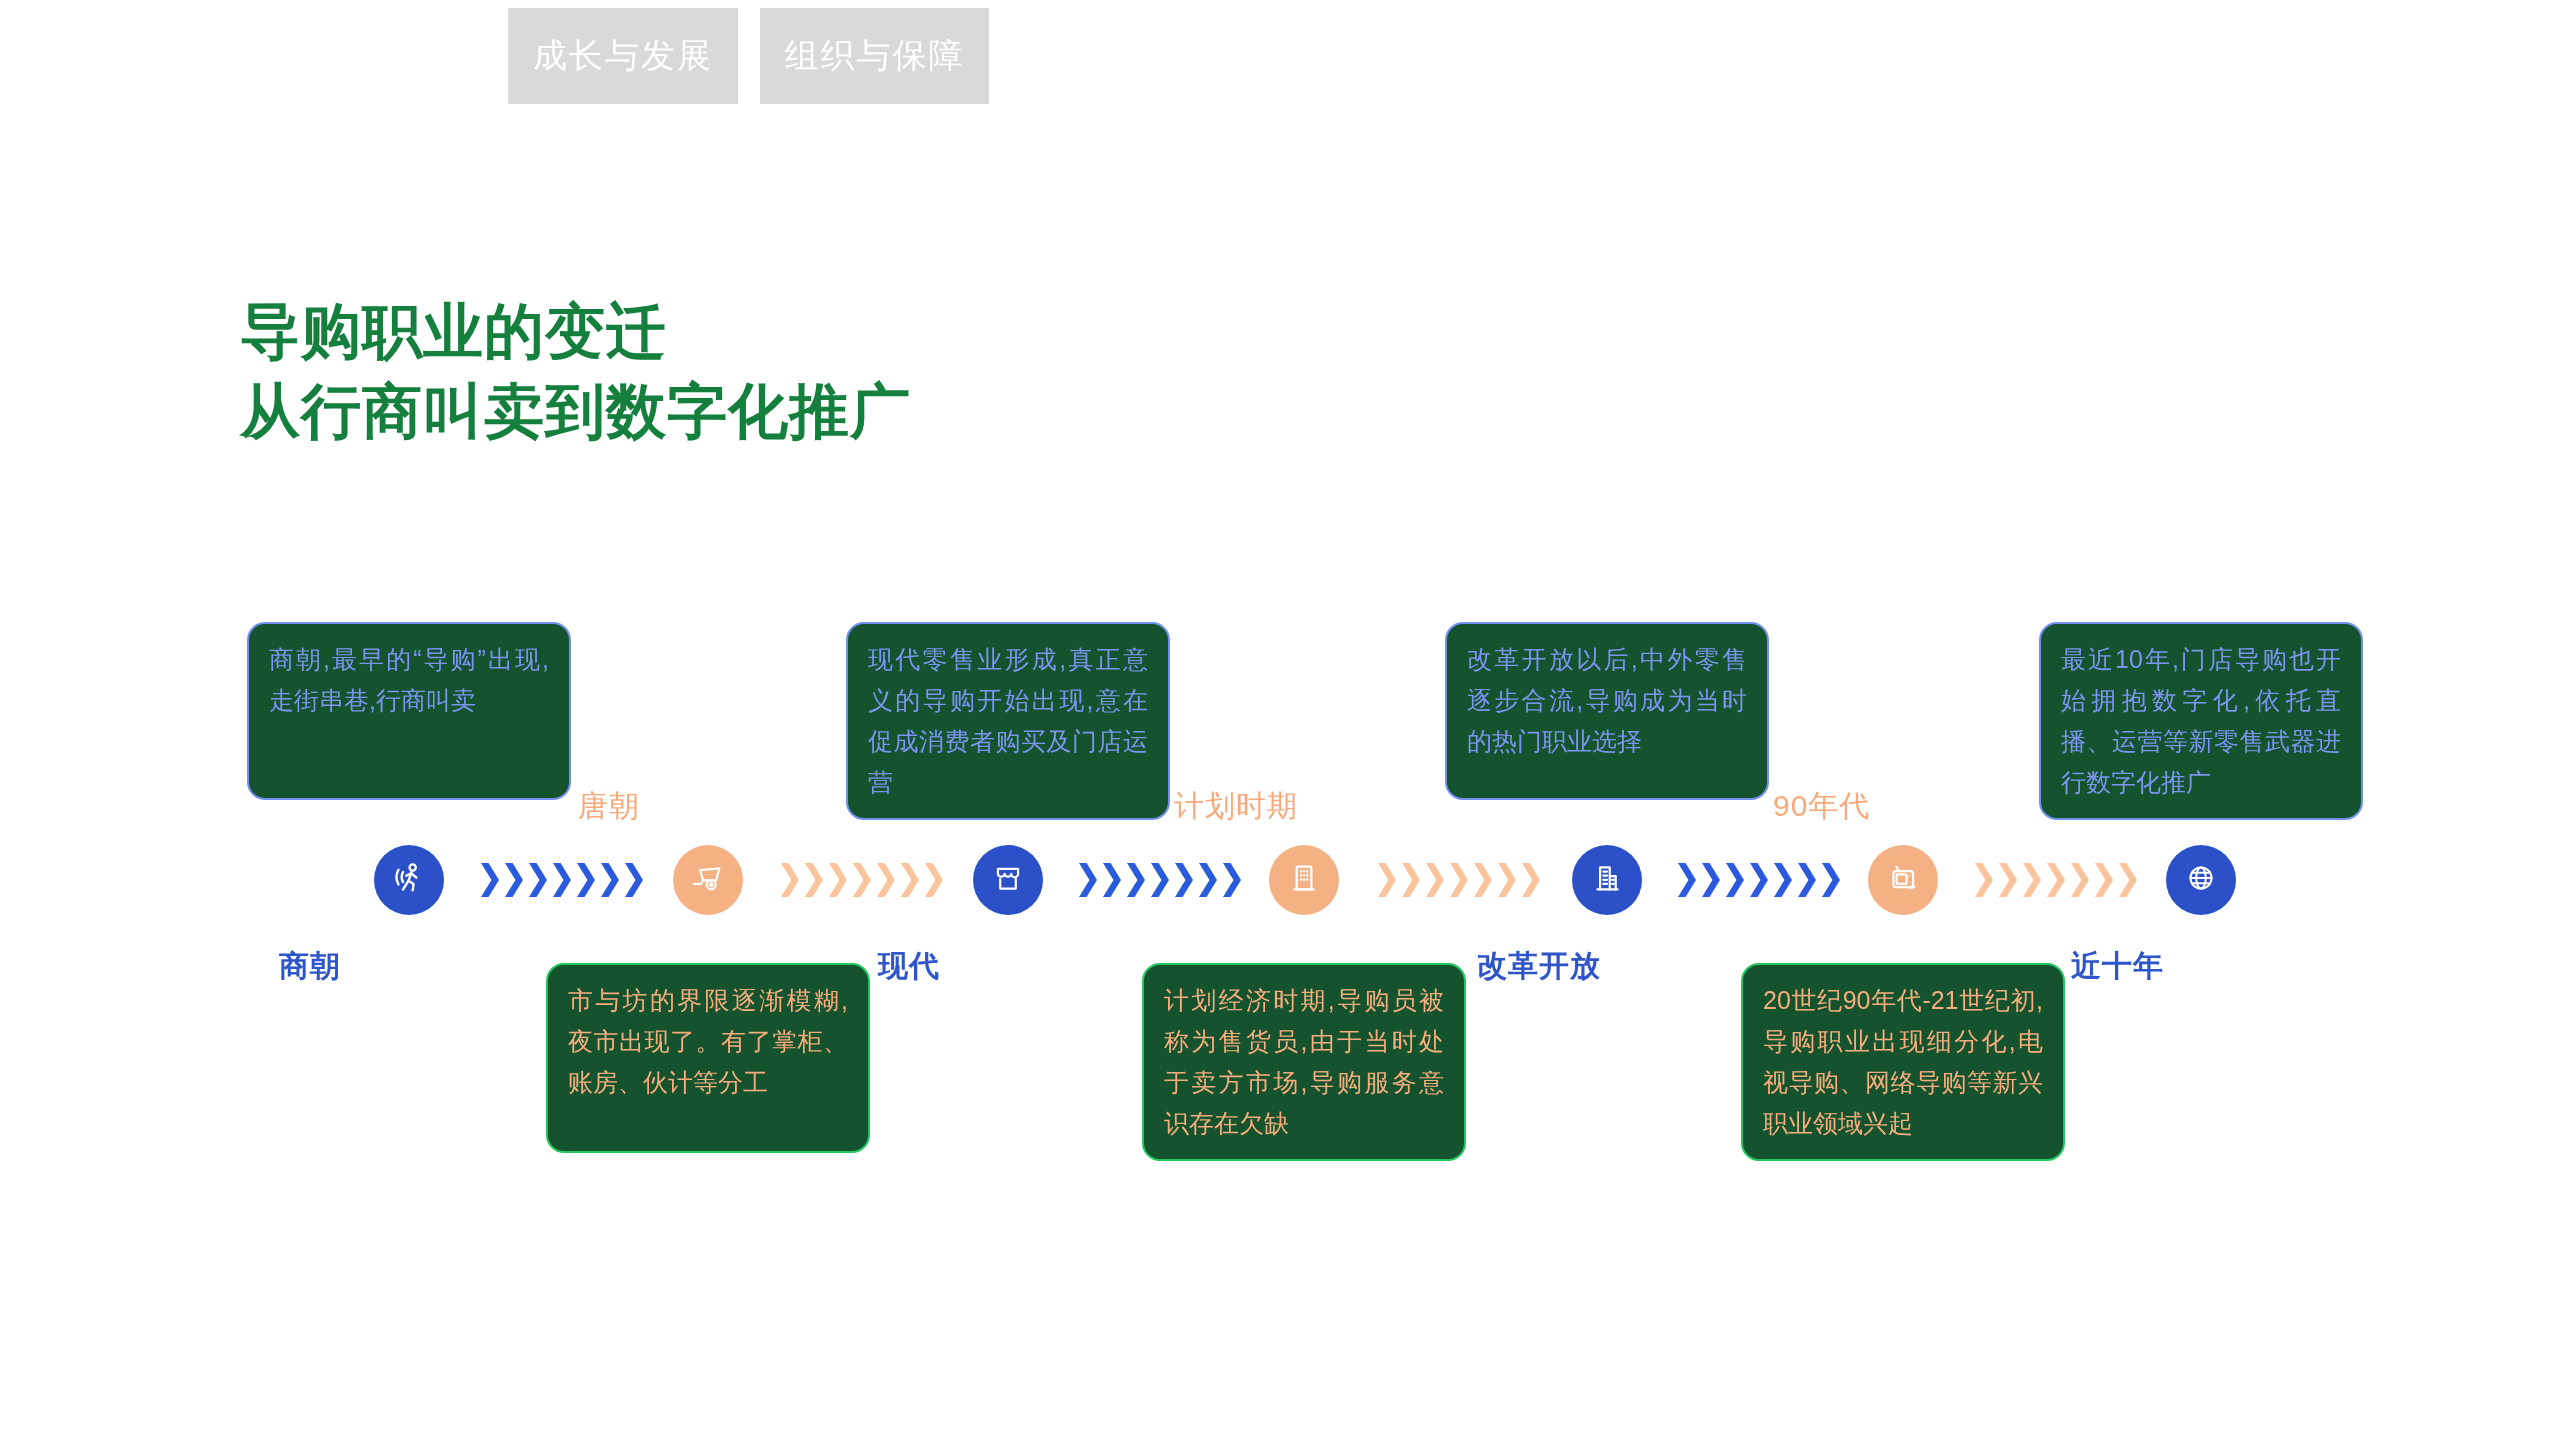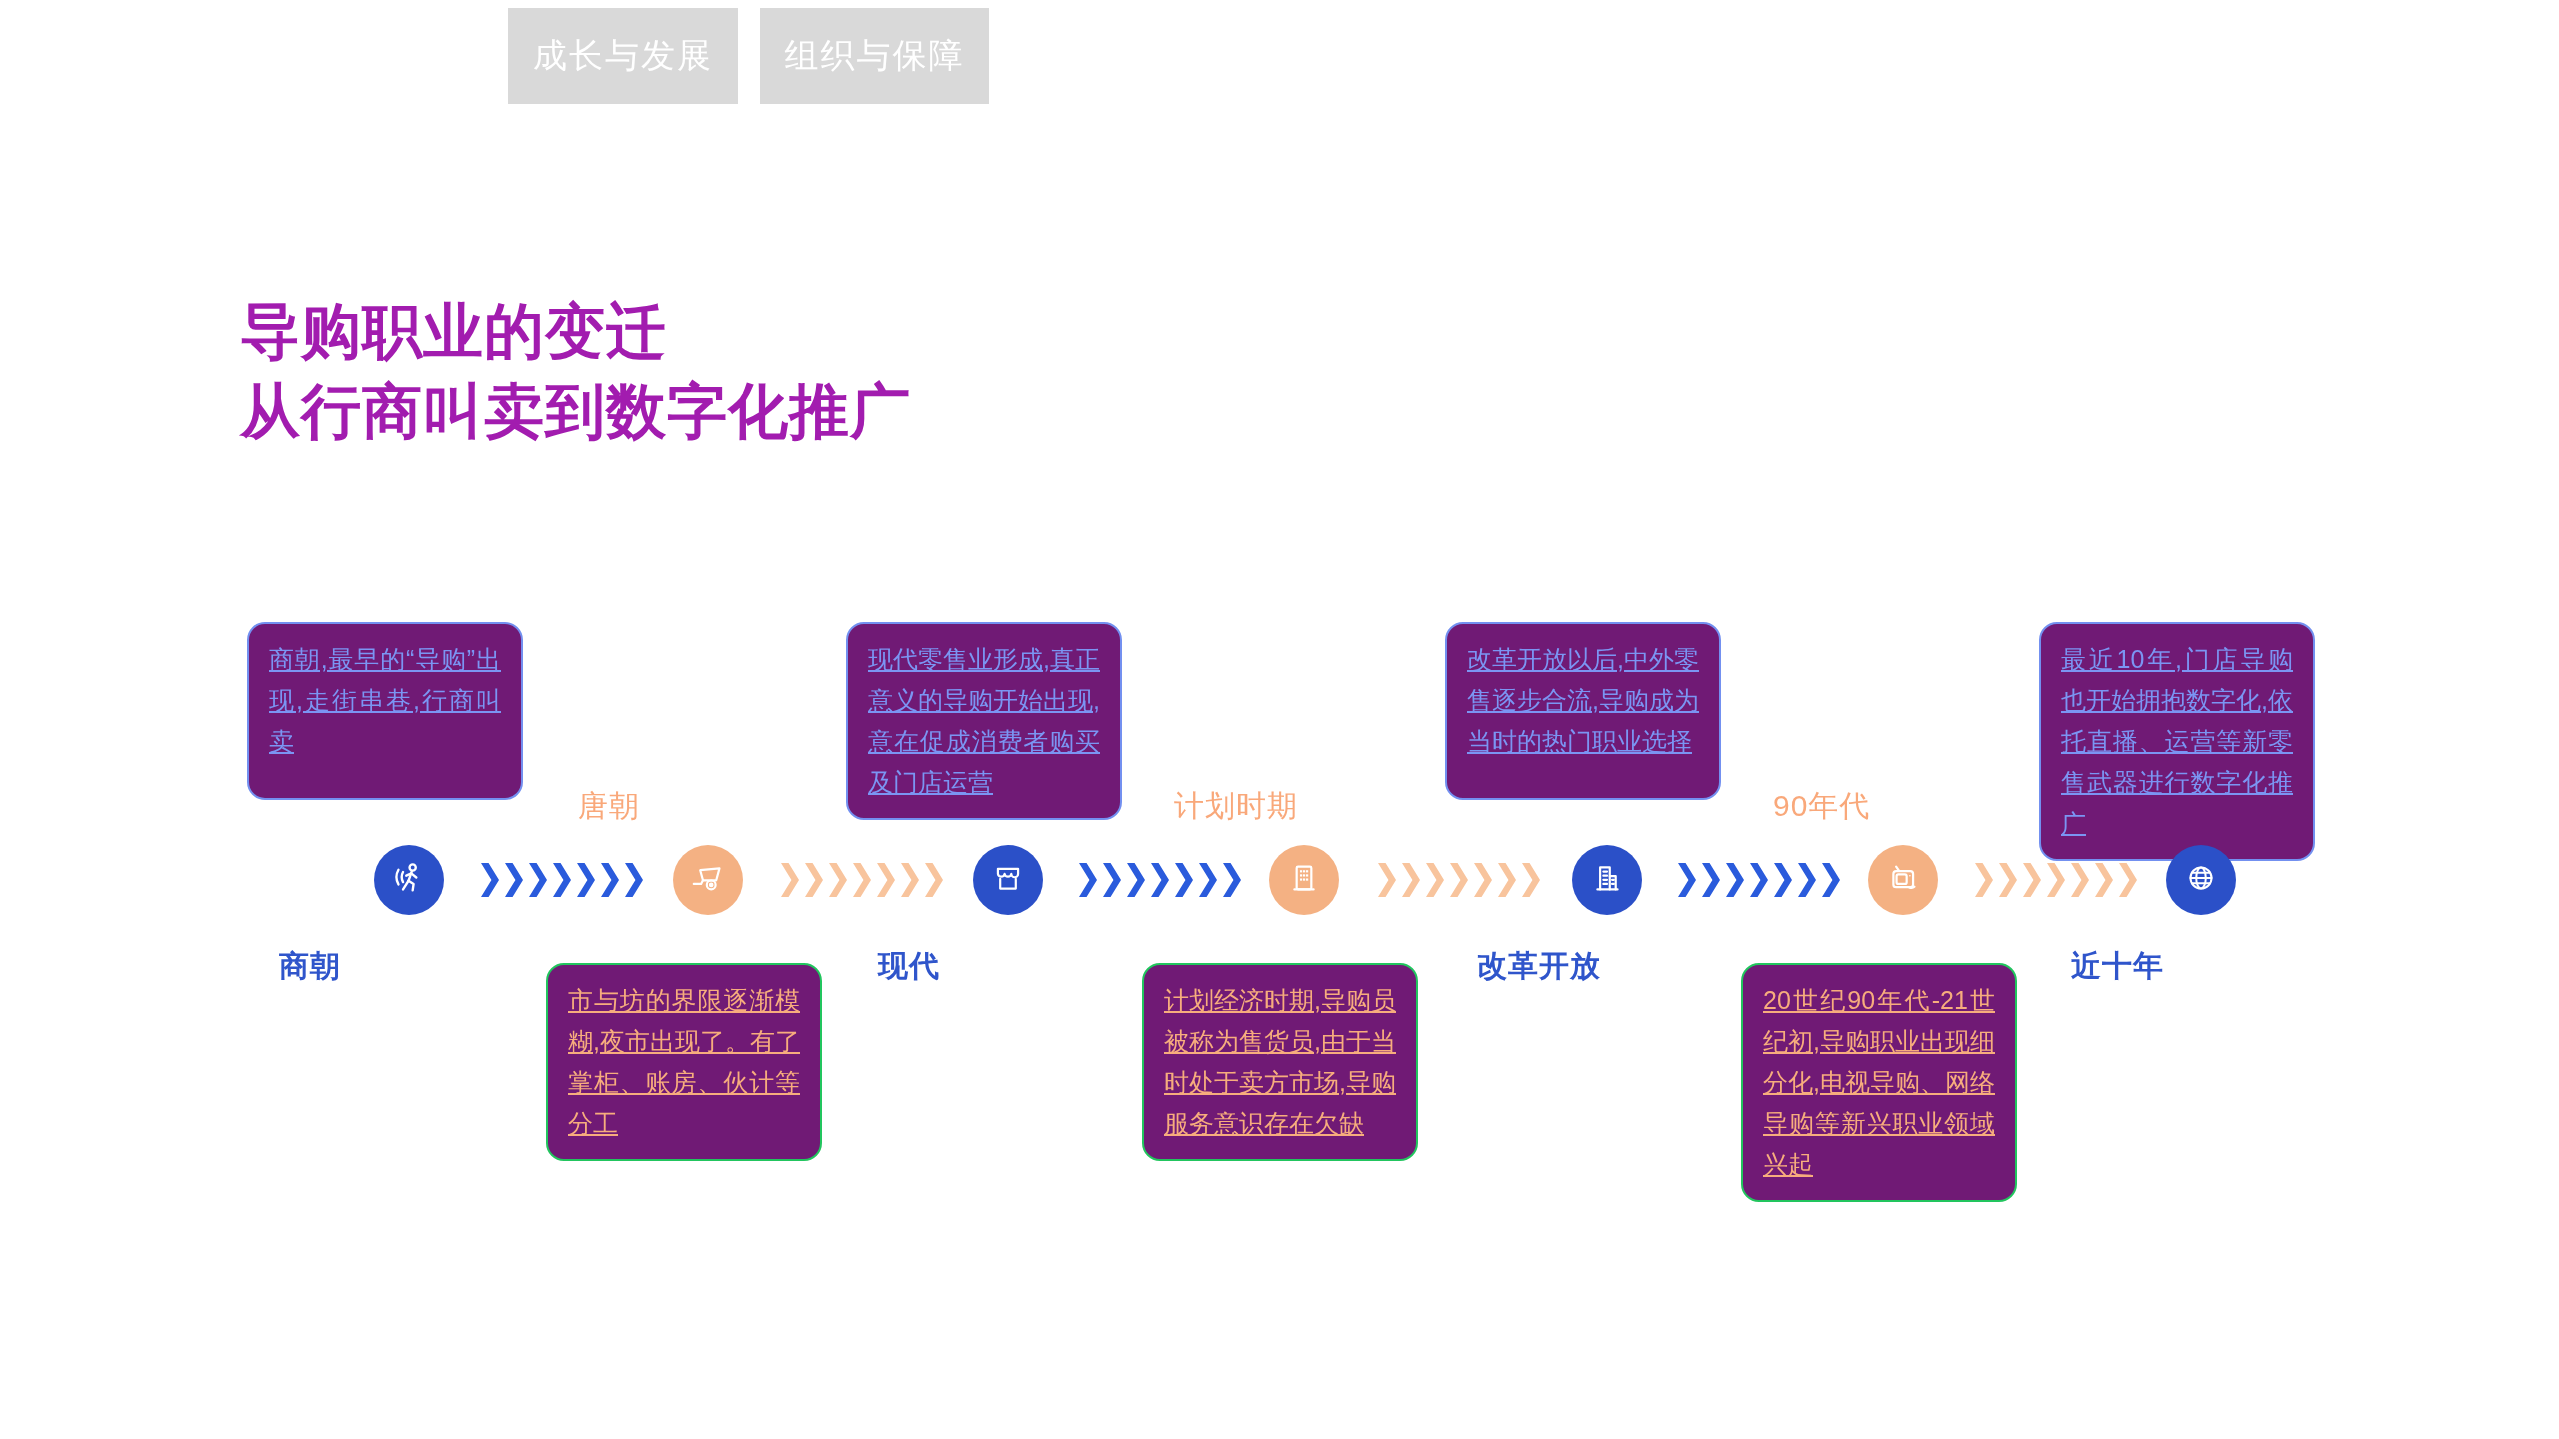--- a/index.html
+++ b/index.html
@@ -9,21 +9,21 @@
   
   .tab{position:absolute;top:8px;height:96px;display:flex;align-items:center;justify-content:center;
        font-size:34px;color:#ffffff;letter-spacing:2px;cursor:pointer;}
   .tab.active{background:#2B55D0;}
   .tab.inactive{background:#D9D9D9;}
   #tab-0{left:237px;width:238px;}
   #tab-1{left:508px;width:230px;}
   #tab-2{left:760px;width:229px;}
 
   
-  .title{position:absolute;left:240px;top:292px;font-size:60px;font-weight:700;color:#a21caf;
+  .title{position:absolute;left:240px;top:292px;font-size:60px;font-weight:700;color:#15803d;
          line-height:80px;letter-spacing:1px;white-space:nowrap;}
 
   
   .node{position:absolute;top:845px;width:70px;height:70px;border-radius:50%;
         display:flex;align-items:center;justify-content:center;}
   .node.blue{background:#2B50C8;}
   .node.orange{background:#F4B183;}
   .node svg{width:44px;height:44px;}
 
   
@@ -32,22 +32,22 @@
   .era.above{top:786px;color:#F9A87A;font-weight:400;}
 
   
   .chevrons{position:absolute;top:863px;display:flex;gap:6px;}
   .chevrons i{width:18px;height:34px;display:block;
       clip-path:polygon(0 0,42% 0,100% 50%,42% 100%,0 100%,58% 50%);}
   .chevrons.blue i{background:#2A5BDC;}
   .chevrons.orange i{background:#F8C49D;}
 
   
-  .callout{position:absolute;width:276px;border-radius:18px;font-size:25px;line-height:41px;
-           text-align:justify;padding:15px 20px;box-sizing:border-box;background:#701a75;text-decoration:underline;}
+  .callout{position:absolute;width:324px;border-radius:18px;font-size:25px;line-height:41px;
+           text-align:justify;padding:15px 20px;box-sizing:border-box;background:#14532d;}
   .callout.blue{border:2px solid #7390F0;color:#7B95F3;top:622px;min-height:178px;}
   .callout.orange{border:2px solid #22c55e;color:#F7AD7D;top:963px;min-height:190px;}
 </style>
 </head>
 <body>
 
 <div id="slide">
 
   <div id="tab-1" class="tab inactive">成长与发展</div>
   <div id="tab-2" class="tab inactive">组织与保障</div>

